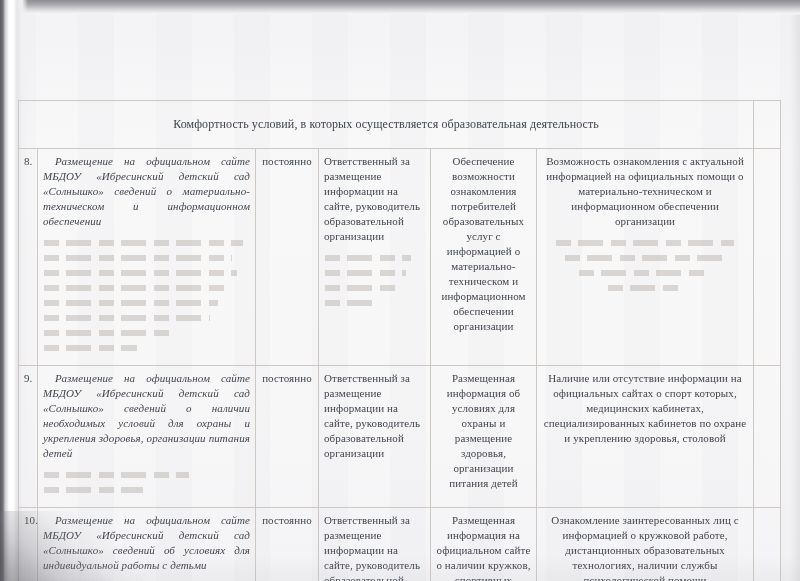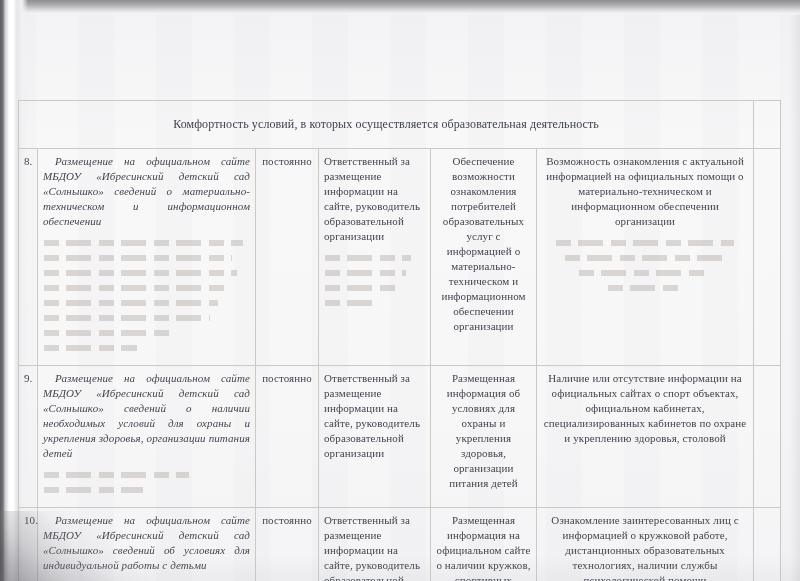--- a/index.html
+++ b/index.html
@@ -151,24 +151,24 @@
               <div class="gl" style="width:48%"></div>
         </div>
       </td>
       <td class="c-term">
         <div class="cell-text">постоянно</div>
       </td>
       <td class="c-resp">
         <div class="cell-text">Ответственный за размещение информации на сайте, руководитель образовательной организации</div>
       </td>
       <td class="c-res">
-        <div class="cell-text">Размещенная информация об условиях для охраны и укрепления здоровья, организации питания детей</div>
+        <div class="cell-text">Размещенная информация об условиях для охраны и размещение здоровья, организации питания детей</div>
       </td>
       <td class="c-ind">
-        <div class="cell-text">Наличие или отсутствие информации на официальных сайтах о спорт объектах, официальном кабинетах, специализированных кабинетов по охране и укреплению здоровья, столовой</div>
+        <div class="cell-text">Наличие или отсутствие информации на официальных сайтах о спорт которых, медицинских кабинетах, специализированных кабинетов по охране и укреплению здоровья, столовой</div>
       </td>
       <td></td>
     </tr>
 
     <tr style="height:96px">
       <td class="c-num">
         <div class="cell-text">10.</div>
       </td>
       <td class="c-act">
         <div class="cell-text">Размещение на официальном сайте МБДОУ «Ибресинский детский сад «Солнышко» сведений об условиях для индивидуальной работы с детьми</div>

